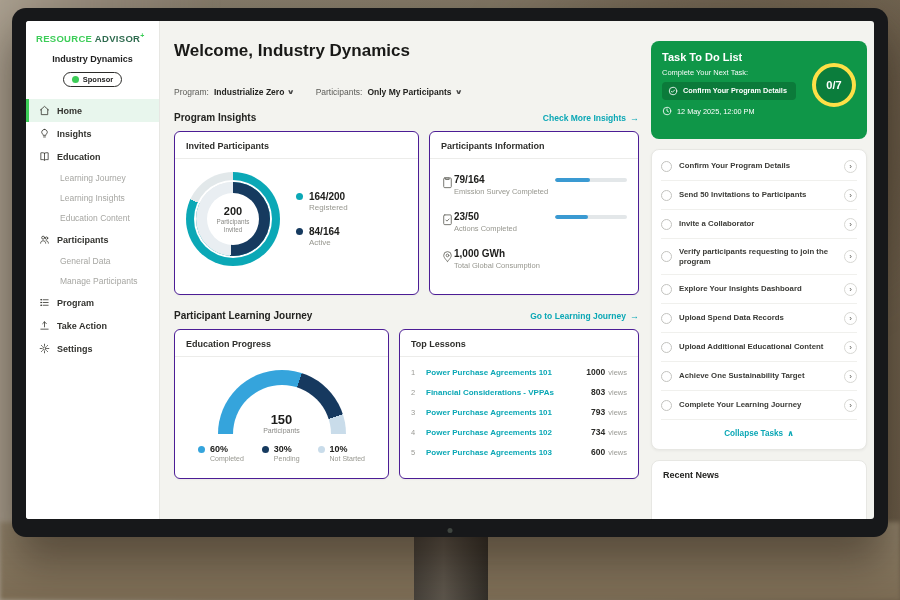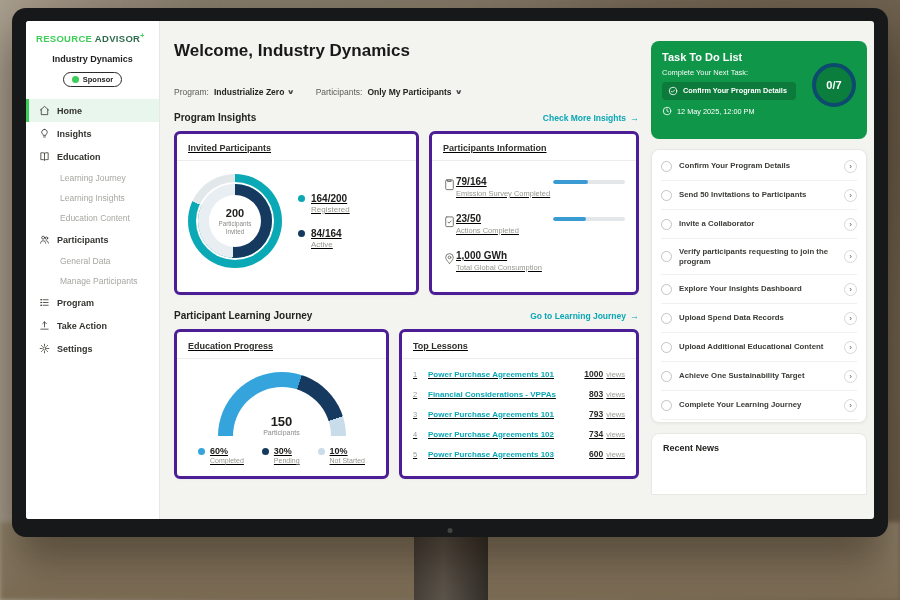--- a/index.html
+++ b/index.html
@@ -47,22 +47,22 @@
   h1{margin:0;font-size:17px;font-weight:700;color:#191917;}
   .filters{display:flex;gap:22px;margin-top:26px;align-items:center;}
   .filter{display:flex;gap:5px;align-items:center;font-size:8.5px;color:#5c5c58;}
   .fvalue{display:flex;gap:4px;align-items:center;font-weight:700;color:#232320;cursor:pointer;}
   .chev{font-size:6.5px;color:#444;transform:scaleX(1.5);}
   .sec-row{display:flex;justify-content:space-between;align-items:center;margin-top:15px;}
   .sec-title{font-size:10px;font-weight:700;color:#232320;}
   .sec-link{display:flex;gap:4px;align-items:center;font-size:8.5px;font-weight:700;color:#0aa7b5;cursor:pointer;}
   .arr{font-size:9px;}
   .cards{display:flex;gap:10px;margin-top:8px;}
-  .card{background:#fff;border:3px solid #4c1d95;border-radius:6px;box-shadow:0 1px 2px rgba(0,0,0,.04);
-    box-sizing:border-box;padding:9px 11px;position:relative;text-decoration:underline;}
+  .card{background:#fff;border:1px solid #4c1d95;border-radius:6px;box-shadow:0 1px 2px rgba(0,0,0,.04);
+    box-sizing:border-box;padding:9px 11px;position:relative;}
   .row1 .card{height:164px;}
   .row2 .card{height:150px;}
   .card-invited{width:245px;}
   .card-info{width:210px;}
   .card-edu{width:215px;}
   .card-lessons{width:240px;}
   .card-title{font-size:9px;font-weight:700;color:#2e2e2b;}
   .card-div{height:1px;background:#ececea;margin:7px -11px 0;}
 
   .invited-body{display:flex;margin-top:13px;align-items:center;}
@@ -114,21 +114,21 @@
   
   .todo{position:absolute;left:625px;top:0;width:216px;height:100%;padding-top:20px;box-sizing:border-box;}
   .todo-green{position:relative;background:#0f9648;border-radius:8px;padding:10px 11px;color:#fff;height:98px;box-sizing:border-box;}
   .tg-title{font-size:11px;font-weight:800;}
   .tg-sub{font-size:7.5px;margin-top:5px;opacity:.95;}
   .tg-task{display:flex;gap:5px;align-items:center;background:#0b7a3a;border-radius:4px;padding:4px 6px;margin-top:5px;
     width:134px;box-sizing:border-box;font-size:7.3px;font-weight:700;line-height:1.15;cursor:pointer;}
   .tg-task svg,.tg-due svg{width:10px;height:10px;flex:none;}
   .tg-due{display:flex;gap:5px;align-items:center;margin-top:6px;font-size:7.3px;}
   .tg-circle{position:absolute;right:11px;top:22px;width:44px;height:44px;border-radius:50%;
-    border:4px solid #0c4a6e;background:#0b7d3c;display:flex;align-items:center;justify-content:center;
+    border:4px solid #fde047;background:#0b7d3c;display:flex;align-items:center;justify-content:center;
     font-size:11px;font-weight:800;box-sizing:border-box;}
   .tasks-card{background:#fff;border:1px solid #e7e7e3;border-radius:8px;margin-top:10px;padding:2px 9px;
     box-shadow:0 1px 3px rgba(0,0,0,.05);}
   .task-row{display:flex;align-items:center;gap:7px;padding:7.5px 0;border-bottom:1px solid #f0f0ed;cursor:pointer;}
   .task-check{width:11px;height:11px;border:1.5px solid #c3c3bf;border-radius:50%;flex:none;box-sizing:border-box;}
   .task-label{font-size:7.8px;font-weight:600;color:#3b3b37;line-height:1.3;flex:1;}
   .task-chev{width:13px;height:13px;border:1px solid #d8d8d4;border-radius:50%;flex:none;display:flex;
     align-items:center;justify-content:center;font-size:8px;color:#55554f;box-sizing:border-box;}
   .collapse{display:flex;justify-content:center;align-items:center;gap:4px;padding:8px 0 9px;
     font-size:8.2px;font-weight:700;color:#0aa7b5;cursor:pointer;}
@@ -481,20 +481,24 @@
                 <span>›</span>
               </span>
           </div>
           <div class="task-row">
             <span class="task-check"></span>
             <span class="task-label">Complete Your Learning Journey</span>
             <span class="task-chev">
                 <span>›</span>
               </span>
           </div>
+          <div class="collapse">
+            <span>Collapse Tasks</span>
+            <span>∧</span>
+          </div>
         </div>
 
         <div class="news-card">
           <div class="news-title">Recent News</div>
         </div>
       </aside>
 
     </div>
     <div class="bezel-dot"></div>
   </div>

